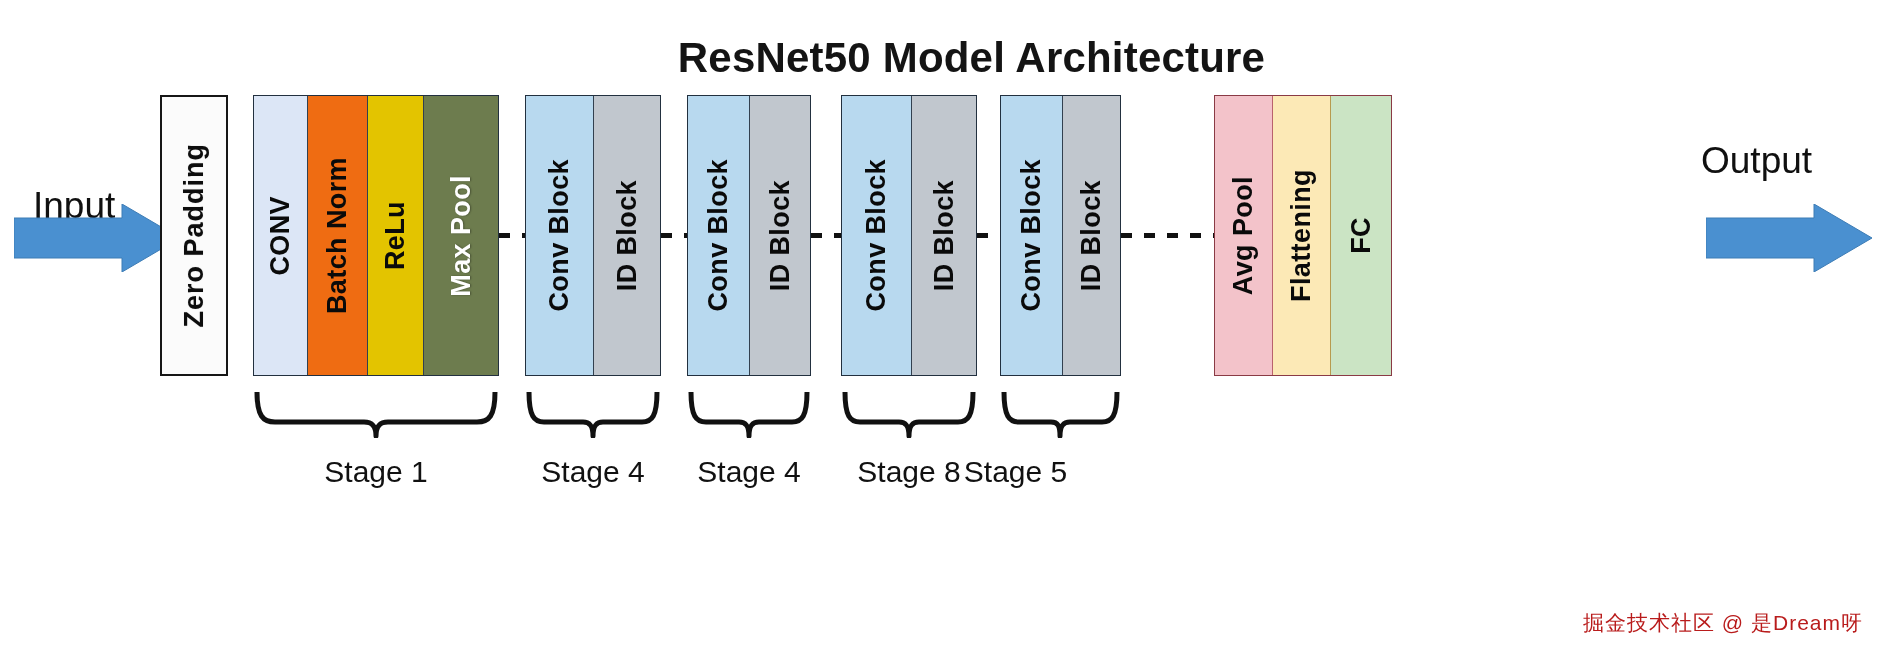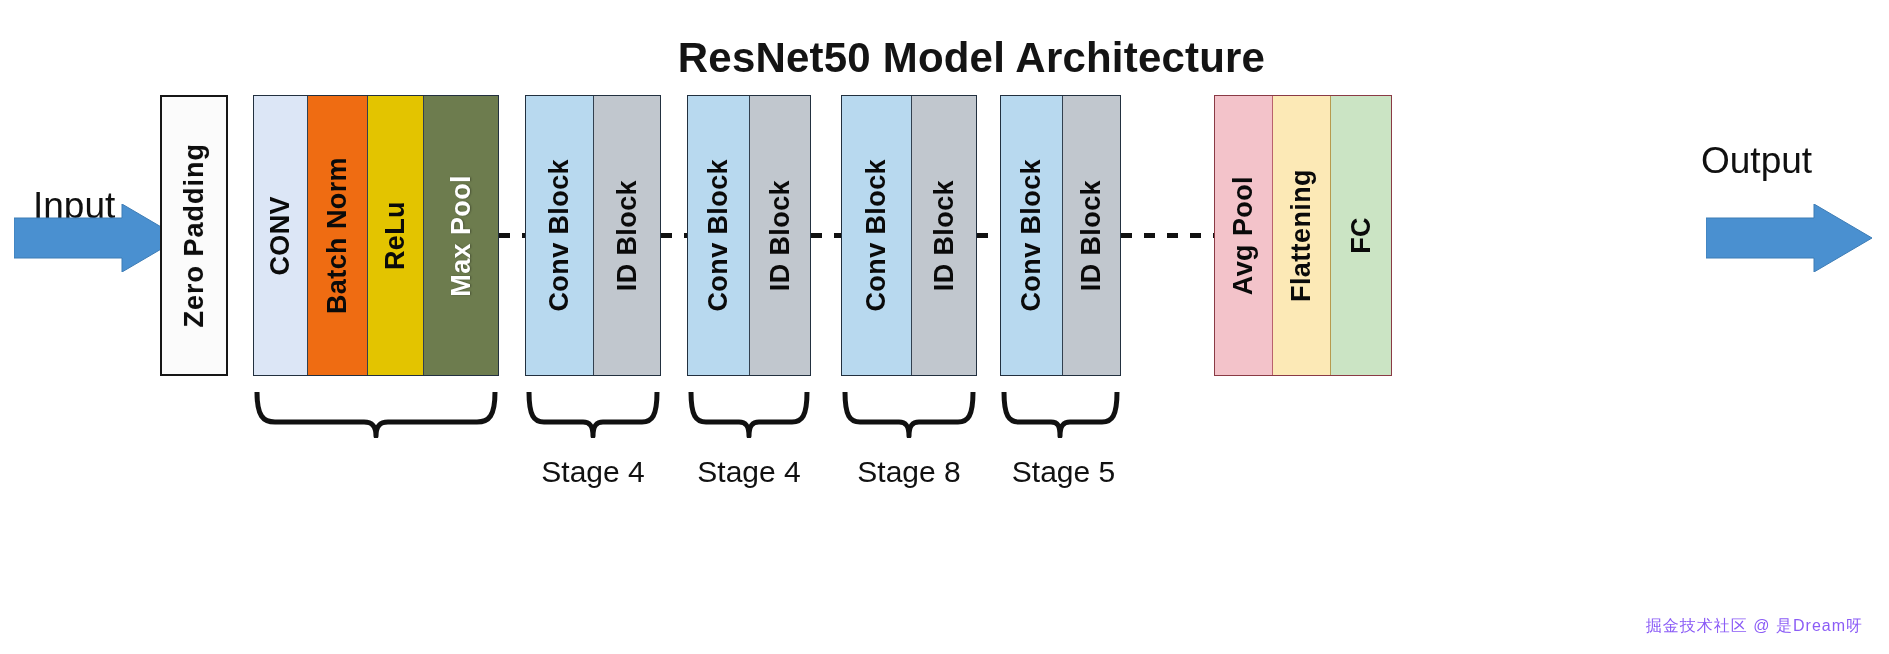--- a/index.html
+++ b/index.html
@@ -89,21 +89,21 @@
   
   .stage-label{
     position:absolute; top:455px;
     text-align:center;
     font-size:30px; color:#111; white-space:nowrap;
   }
 
   
   .watermark{
     position:absolute; right:26px; bottom:17px;
-    font-size:16px; color:#8b5cf6;
+    font-size:21px; color:#b91c1c;
     letter-spacing:1px; white-space:nowrap;
   }
 </style>
 </head>
 <body>
 
 <div id="stage">
 
   <div class="title">ResNet50 Model Architecture</div>
 
@@ -213,28 +213,31 @@
     <svg width="136" height="46" viewBox="0 0 136 46" preserveAspectRatio="none">
       <path d="M4,0 C4,24 9,30 19,30 L58,30 C65,30 68,34 68,44 C68,34 71,30 78,30 L117,30 C127,30 132,24 132,0" fill="none" stroke="#111" stroke-width="5" stroke-linecap="round" stroke-linejoin="round"></path>
     </svg>
   </div>
   <div class="brace" style="left:1000px; width:121px;">
     <svg width="121" height="46" viewBox="0 0 121 46" preserveAspectRatio="none">
       <path d="M4,0 C4,24 9,30 19,30 L51,30 C58,30 60,34 60,44 C60,34 63,30 70,30 L102,30 C112,30 117,24 117,0" fill="none" stroke="#111" stroke-width="5" stroke-linecap="round" stroke-linejoin="round"></path>
     </svg>
   </div>
 
+  <div class="stage-label" style="left:253px; width:246px;">
+    <span>Stage 1</span>
+  </div>
   <div class="stage-label" style="left:525px; width:136px;">
     <span>Stage 4</span>
   </div>
   <div class="stage-label" style="left:687px; width:124px;">
     <span>Stage 4</span>
   </div>
   <div class="stage-label" style="left:841px; width:136px;">
     <span>Stage 8</span>
   </div>
-  <div class="stage-label" style="left:1003px; width:121px;">
+  <div class="stage-label" style="left:955px; width:121px;">
     <span>Stage 5</span>
   </div>
 
   <div class="watermark">掘金技术社区 @ 是Dream呀</div>
 
 </div>
 
 </body></html>

